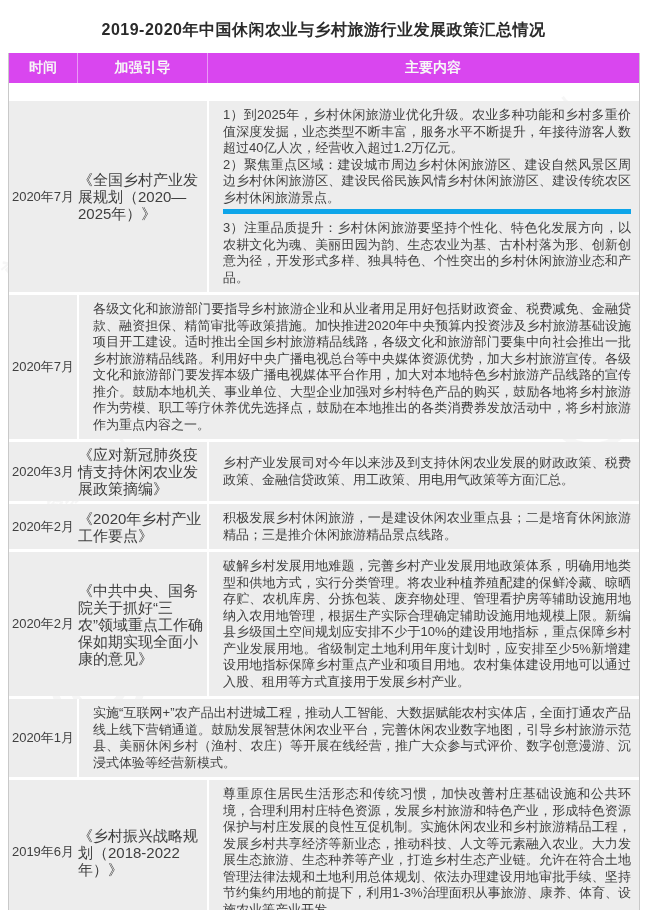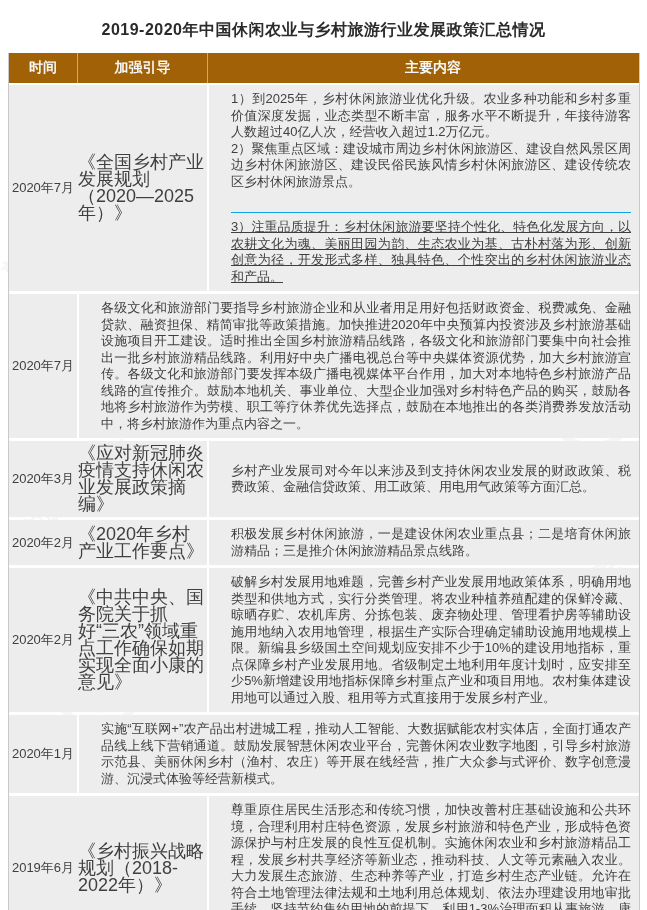--- a/index.html
+++ b/index.html
@@ -21,27 +21,27 @@
   }
   .table {
     position: relative;
     margin: 12px 7px 0 8px;
     border-left: 1px solid #c9c9c9;
     border-right: 1px solid #c9c9c9;
     z-index: 2;
   }
   .thead {
     display: flex;
-    background: #a16207;
+    background: #d946ef;
     color: #f7f7f7;
     font-weight: bold;
     font-size: 14px;
     height: 30px;
     align-items: stretch;
-    margin-bottom: 2px;
+    margin-bottom: 18px;
   }
   .thead .hc {
     display: flex; align-items: center; justify-content: center;
   }
   .thead .hc + .hc { border-left: 1px solid rgba(255,255,255,0.45); }
   .hc1 { width: 68px; }
   .hc2 { width: 130px; }
   .hc3 { flex: 1; padding-left: 19px; }
   .trow {
     display: flex;
@@ -51,39 +51,38 @@
   }
   .c1 {
     width: 68px;
     display: flex; align-items: center; justify-content: center;
     font-size: 13px;
     text-align: center;
   }
   .c2 {
     width: 130px;
     display: flex; align-items: center;
-    font-size: 18px;
+    font-size: 15px;
     line-height: 17px;
     padding: 4px 3px 4px 1px;
   }
   .c3 {
     flex: 1;
     border-left: 2px solid #ffffff;
-    padding: 6px 8px 6px 22px;
+    padding: 6px 8px 6px 14px;
     font-size: 13px;
     line-height: 16.5px;
     display: flex; flex-direction: column; justify-content: center;
     text-align: justify;
   }
   .c3 p { margin: 0; }
   .c3 p.sep {
-    border-top: 1px solid #0ea5e9;
-    margin-top: 22px;
+    border-top: 5px solid #0ea5e9;
+    margin-top: 3px;
     padding-top: 6px;
-    text-decoration: underline;
   }
   
   .wm {
     position: absolute;
     pointer-events: none;
     color: #888888;
     z-index: 1;
   }
   .wm-text {
     font-size: 24px;

